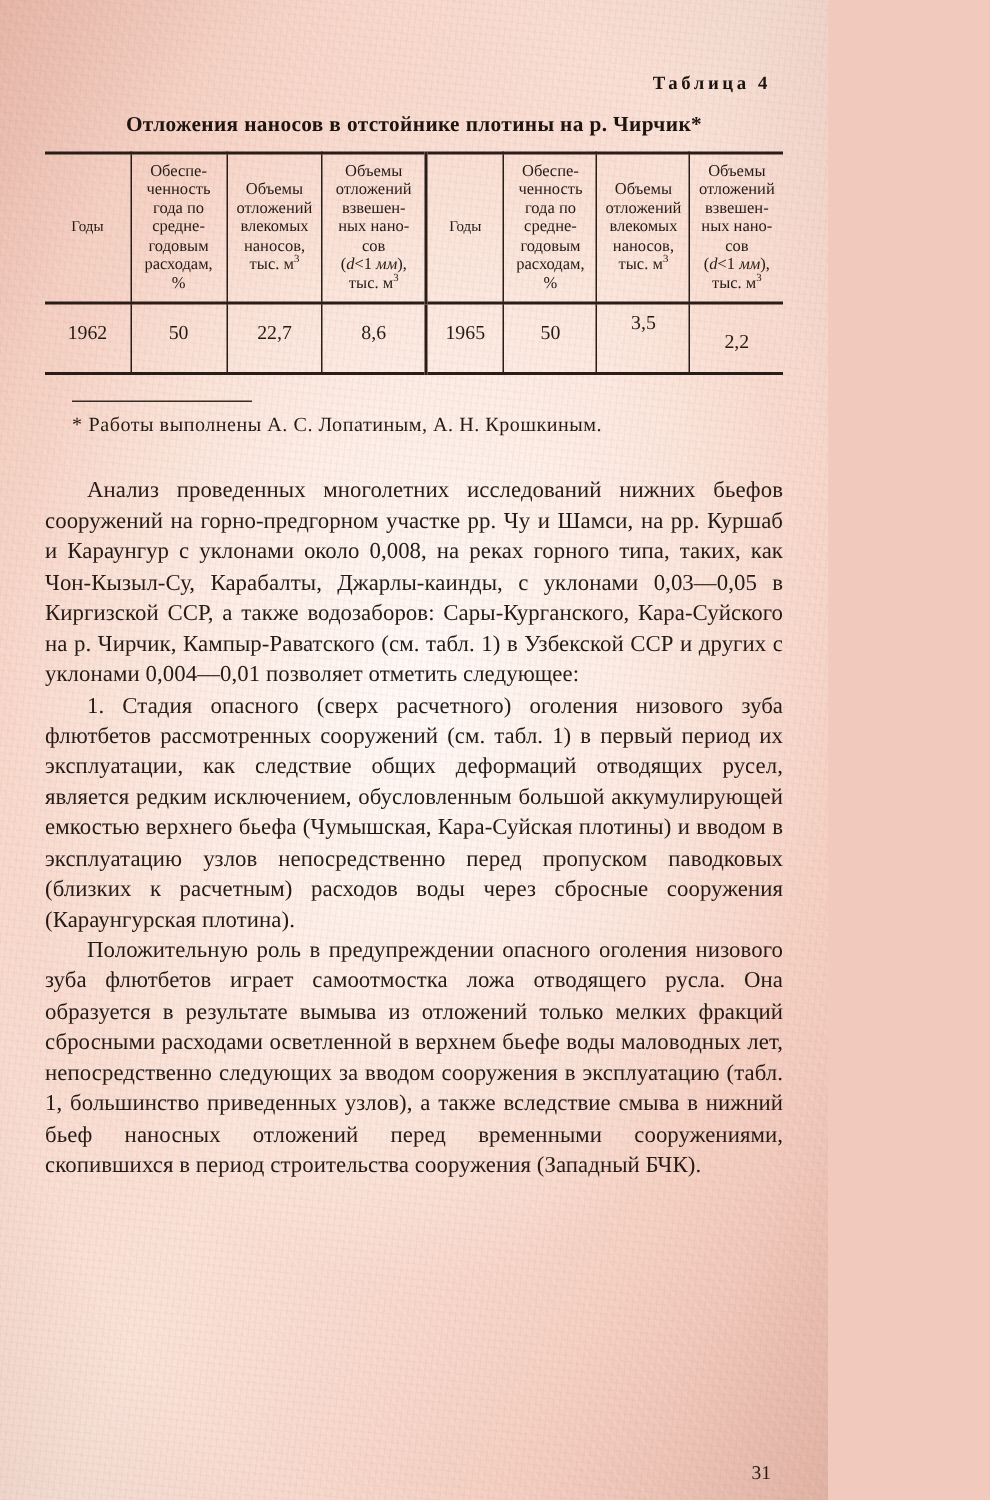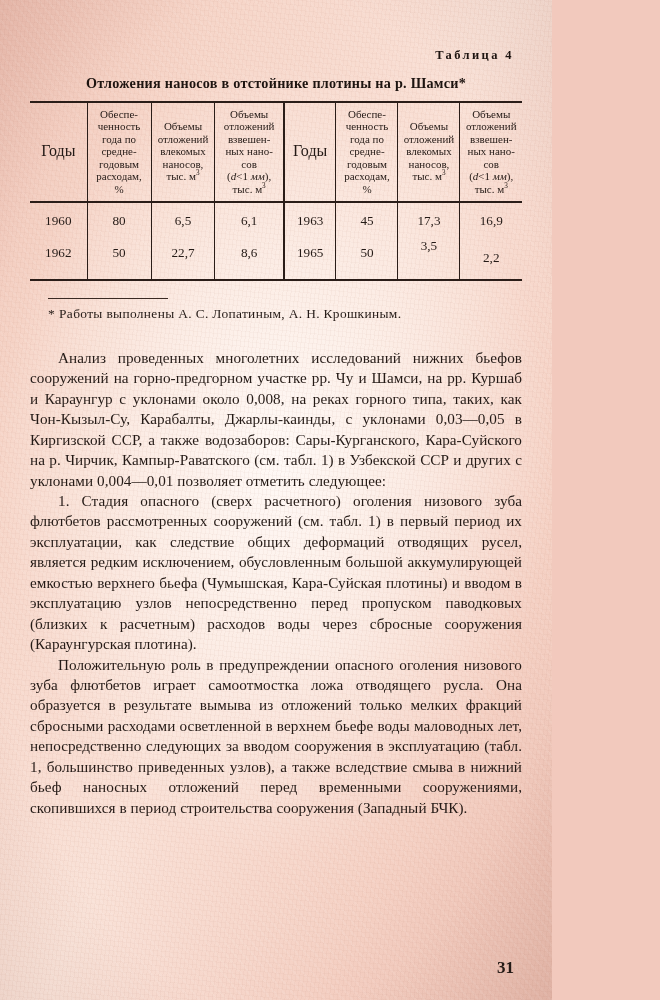--- a/index.html
+++ b/index.html
@@ -83,21 +83,21 @@
   table.data thead th {
     font-weight: normal;
     font-size: 11px;
     line-height: 1.13;
     vertical-align: middle;
     text-align: center;
     padding: 5px 1px 6px;
     border-left: 1.4px solid #2a1d18;
   }
   table.data thead th.years-col {
-    font-size: 16px;
+    font-size: 10px;
     border-left: none;
   }
   table.data thead th.mid-years {
     border-left: 2.6px solid #2a1d18;
   }
   table.data tbody td {
     font-size: 13.2px;
     text-align: center;
     padding: 4.5px 1px;
     border-left: 1.4px solid #2a1d18;
@@ -141,37 +141,37 @@
     text-indent: 28px;
     letter-spacing: 0.05px;
     -webkit-hyphens: none;
     hyphens: none;
   }
 
   
   .folio {
     position: absolute;
     right: 38px;
-    bottom: 22px;
+    bottom: 10px;
     z-index: 3;
-    font-size: 17px;
-    font-weight: bold;
+    font-size: 13px;
+    font-weight: normal;
   }
 </style>
 </head>
 <body>
 
 <div class="page">
   <div class="grain"></div>
   <div class="vignette"></div>
 
   <div class="content">
 
     <div class="tbl-num">Таблица 4</div>
-    <div class="tbl-title">Отложения наносов в отстойнике плотины на р. Шамси*</div>
+    <div class="tbl-title">Отложения наносов в отстойнике плотины на р. Чирчик*</div>
 
     <table class="data">
       <colgroup>
         <col style="width:11.6%">
           <col style="width:13.0%">
           <col style="width:13.0%">
           <col style="width:14.0%">
         <col style="width:10.6%">
           <col style="width:12.6%">
           <col style="width:12.6%">
@@ -234,30 +234,20 @@
             <span>отложений</span><br>
             <span>взвешен-</span><br>
             <span>ных нано-</span><br>
             <span>сов</span><br>
             <span>(</span><span class="ital">d</span><span>&lt;1 </span><span class="ital">мм</span><span>),</span><br>
             <span>тыс. м</span><sup>3</sup>
           </th>
         </tr>
       </thead>
       <tbody>
-        <tr>
-          <td class="years-col" style="padding-top:10px">1960</td>
-          <td style="padding-top:10px">80</td>
-          <td style="padding-top:10px">6,5</td>
-          <td style="padding-top:10px">6,1</td>
-          <td class="mid-years" style="padding-top:10px">1963</td>
-          <td style="padding-top:10px">45</td>
-          <td style="padding-top:10px">17,3</td>
-          <td style="padding-top:10px">16,9</td>
-        </tr>
         <tr class="rule-bottom">
           <td class="years-col" style="padding-bottom:11px">1962</td>
           <td style="padding-bottom:11px">50</td>
           <td style="padding-bottom:11px">22,7</td>
           <td style="padding-bottom:11px">8,6</td>
           <td class="mid-years" style="padding-bottom:11px">1965</td>
           <td style="padding-bottom:11px">50</td>
           <td style="padding-bottom:25px">3,5</td>
           <td style="padding-bottom:0">2,2</td>
         </tr>

